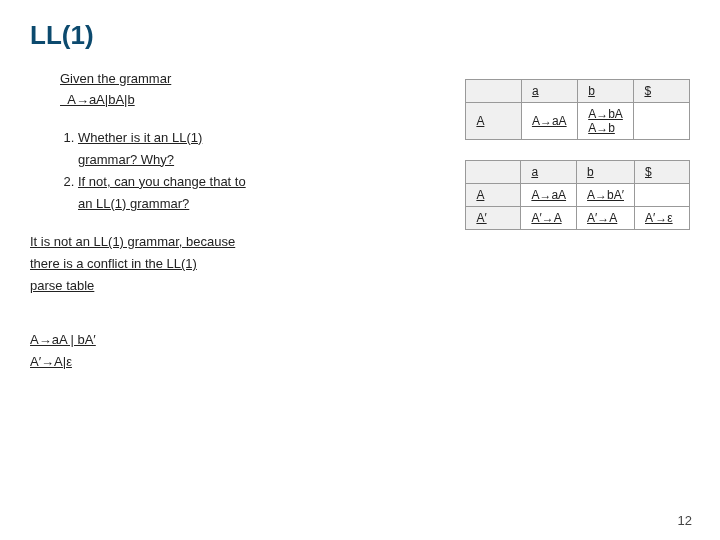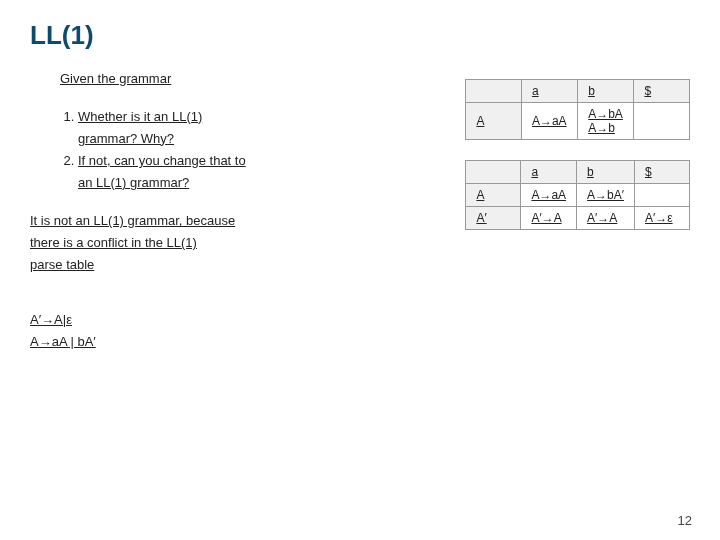--- a/index.html
+++ b/index.html
@@ -92,37 +92,40 @@
 <body>
 
 <div class="page">
   <div class="title">LL(1)</div>
 
   <div class="main-content">
     <div class="left-col">
 
       <div class="grammar-block">
         <div>Given the grammar</div>
+        <div>
+          &nbsp;&nbsp;A→aA|bA|b
+        </div>
       </div>
 
       <div class="questions">
         <ol>
           <li>Whether is it an LL(1)<br>grammar? Why?</li>
           <li>If not, can you change that to<br>an LL(1) grammar?</li>
         </ol>
       </div>
 
       <div class="answer-block">
         <div>It is not an LL(1) grammar, because<br>there is a conflict in the LL(1)<br>parse table</div>
       </div>
 
       <div class="modified-block">
         <br>
+        <div>A→aA | bA′</div>
         <div>A′→A|ε</div>
-        <div>A→aA | bA′</div>
       </div>
 
     </div>
 
     <div class="right-col">
 
       <table>
         <tbody>
             <tr>
           <td></td>

